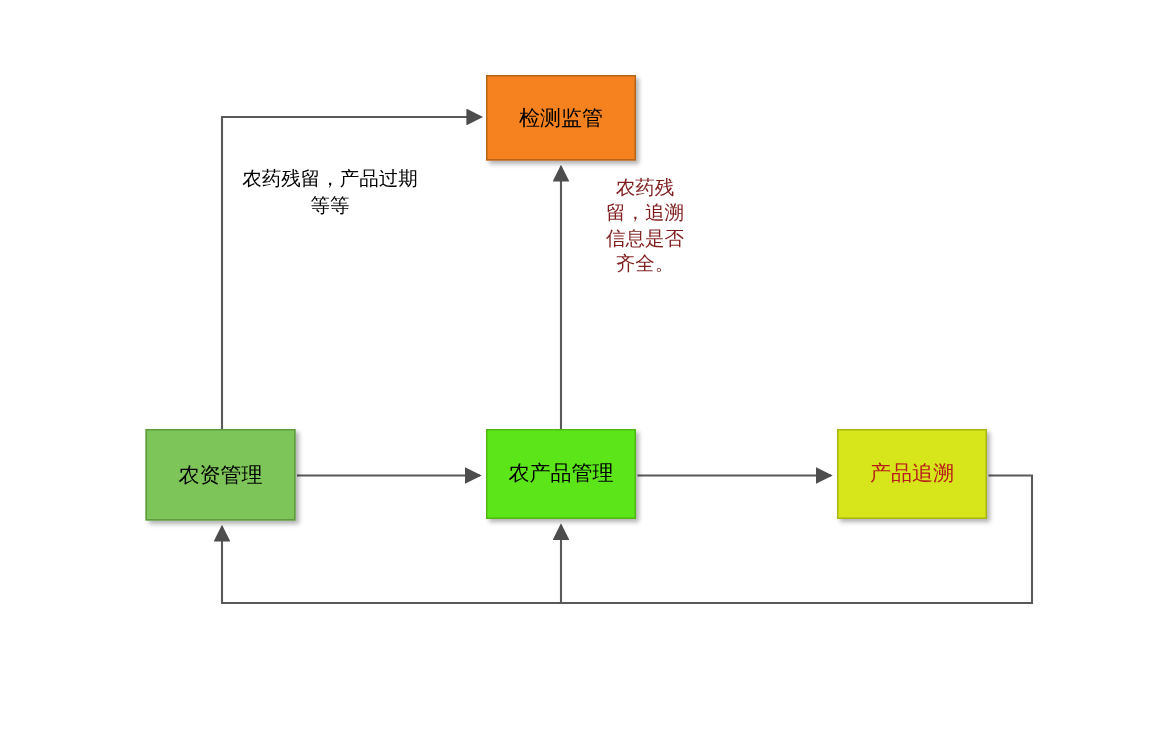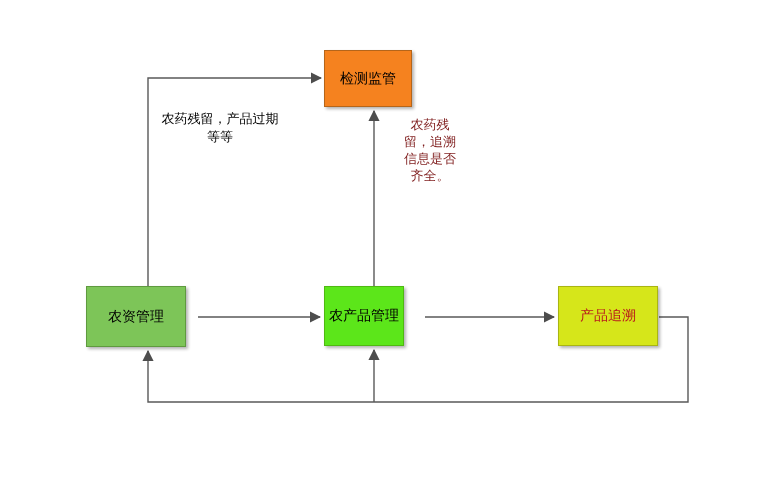--- a/index.html
+++ b/index.html
@@ -35,23 +35,23 @@
     display: flex;
     align-items: center;
     justify-content: center;
     border: 1px solid #808080;
     box-shadow: 2px 2px 3px rgba(0,0,0,0.30);
     font-size: 14px;
     color: #000000;
     text-align: center;
     box-sizing: border-box;
   }
-  .node-top     { left: 324px; top: 50px;  width: 88px; height: 57px; }
-  .node-left    { left: 86px;  top: 286px; width: 100px; height: 61px; }
-  .node-center  { left: 324px; top: 286px; width: 80px; height: 60px; }
+  .node-top     { left: 324px; top: 50px;  width: 100px; height: 57px; }
+  .node-left    { left: 97px;  top: 286px; width: 100px; height: 61px; }
+  .node-center  { left: 324px; top: 286px; width: 100px; height: 60px; }
   .node-right   { left: 558px; top: 286px; width: 100px; height: 60px; }
   .annotation {
     position: absolute;
     font-size: 13px;
     color: #000000;
     line-height: 1.35;
   }
   .annotation-left {
     left: 160px;
     top: 110px;

